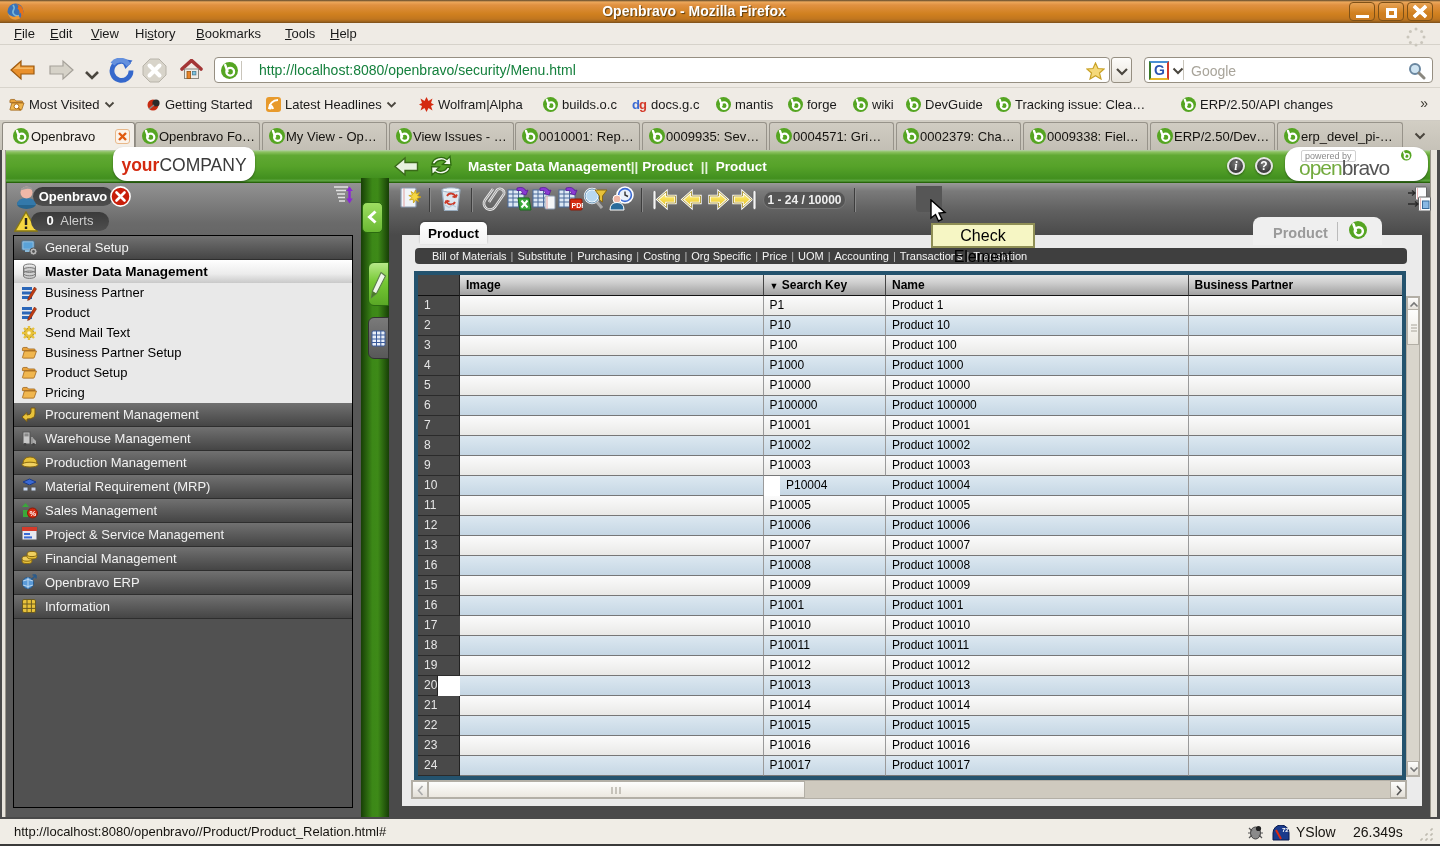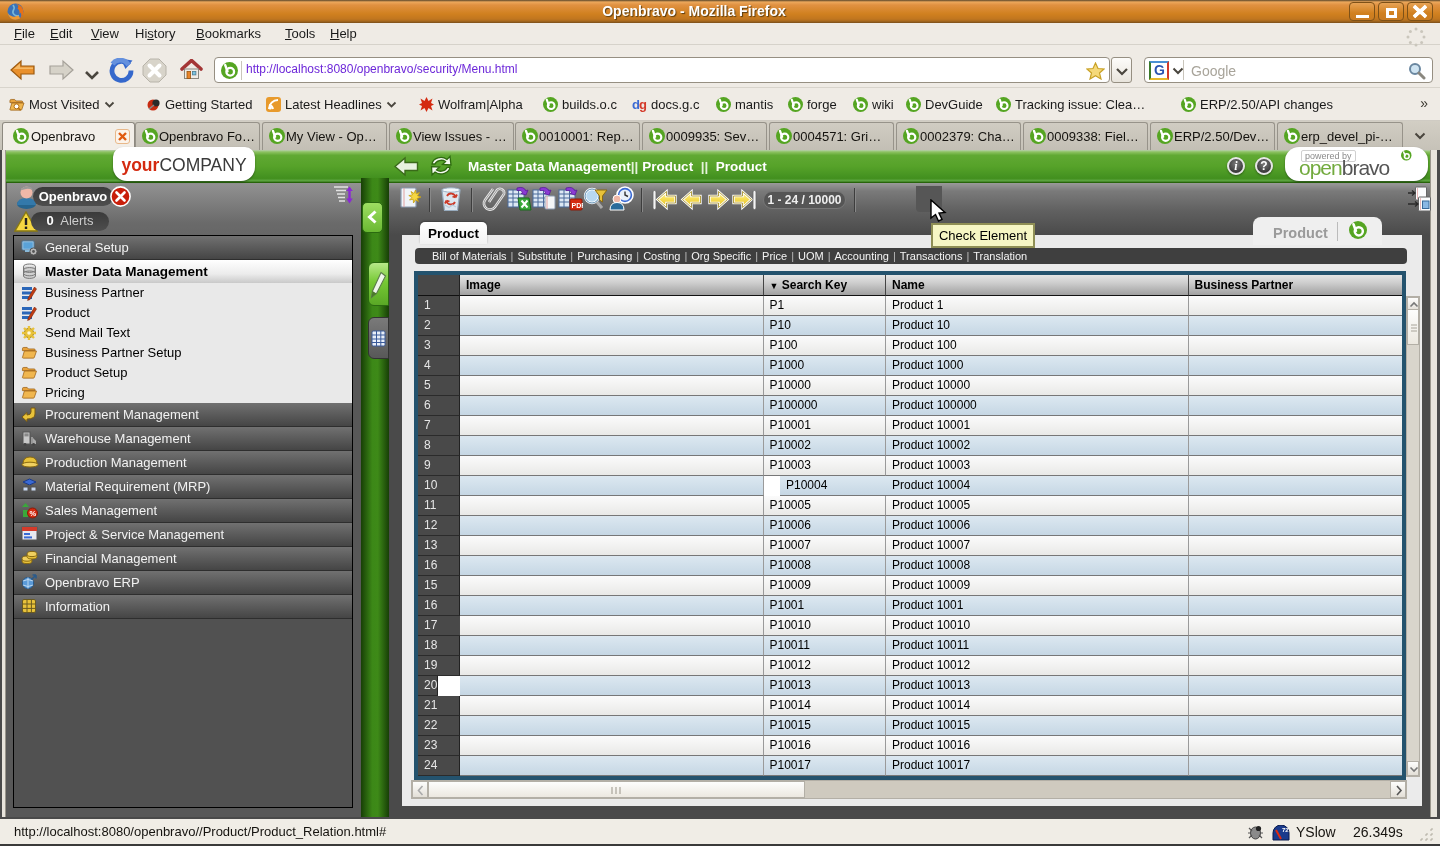--- a/index.html
+++ b/index.html
@@ -16,21 +16,21 @@
   background:linear-gradient(#e8a355, #d1801f 60%, #c97c22); }
 
 #menubar { position:absolute; left:0; top:23px; width:1440px; height:22px; background:#efebe5;
   border-bottom:1px solid #d6d2ca; font-size:13px; color:#1a1a1a; }
 #menubar span { position:absolute; top:3px; }
 
 #navbar { position:absolute; left:0; top:45px; width:1440px; height:43px; background:#efebe5;
   border-bottom:1px solid #d8d4cc; }
 #urlfield { position:absolute; left:214px; top:12px; width:896px; height:26px; background:#fff;
   border:1px solid #968f82; border-radius:4px; }
-#urlfield .txt { position:absolute; left:31px; top:4px; font-size:12px; color:#6d28d9; }
+#urlfield .txt { position:absolute; left:44px; top:4px; font-size:14px; color:#15803d; }
 #urldrop { position:absolute; left:1111px; top:12px; width:21px; height:26px; background:linear-gradient(#fdfcfa,#e8e4dc);
   border:1px solid #968f82; border-radius:3px; }
 #searchbox { position:absolute; left:1144px; top:12px; width:289px; height:26px; background:#fff;
   border:1px solid #968f82; border-radius:4px; }
 
 #bookmarks { position:absolute; left:0; top:88px; width:1440px; height:33px; background:#efebe5;
   border-bottom:1px solid #cfcbc3; font-size:13px; color:#1a1a1a; }
 .bm { position:absolute; top:9px; height:17px; white-space:nowrap; }
 .bm svg { display:inline-block; vertical-align:-3px; margin-right:4px; }
 
@@ -105,21 +105,21 @@
 .rblue  { background:linear-gradient(#dce8f1,#c6d7e4); border-bottom:1px solid #777; }
 .rnum { background:#494949; color:#e6e6e6; border-bottom:1px solid #2b2b2b; border-right:1px solid #222; }
 .rnumh { background:#484848; border-bottom:1px solid #111; border-right:1px solid #222; height:21px; }
 
 #vscroll { position:absolute; left:1004px; top:61px; width:14px; height:481px; background:#d9d5cc; border:1px solid #b3afa6; }
 #hscroll { position:absolute; left:9px; top:545px; width:996px; height:19px; background:#cfcabf; border:1px solid #b3afa6; }
 .sbtn { position:absolute; background:linear-gradient(#fdfdfc,#e3dfd7); border:1px solid #b3afa6; color:#6a675f;
   text-align:center; }
 
 #tooltip { position:absolute; left:542px; top:40px; width:104px; height:25px; background:#f6f6c4;
-  border:2px solid #8f8f55; font-size:13px; color:#000; text-align:center; line-height:21px; z-index:60; }
+  border:2px solid #8f8f55; font-size:16px; color:#000; text-align:center; line-height:21px; z-index:60; }
 
 #statusbar { position:absolute; left:0; top:817px; width:1440px; height:27px; background:#f0ede6;
   border-top:2px solid #4a4a4a; font-size:13px; color:#15130f; }
 #statusbar .url { position:absolute; left:14px; top:5px; }
 #bottomedge { position:absolute; left:0; top:844px; width:1440px; height:2px; background:#3a3a3a; }
 </style>
 </head>
 <body>
 <svg width="0" height="0" style="position:absolute">
 <defs>

